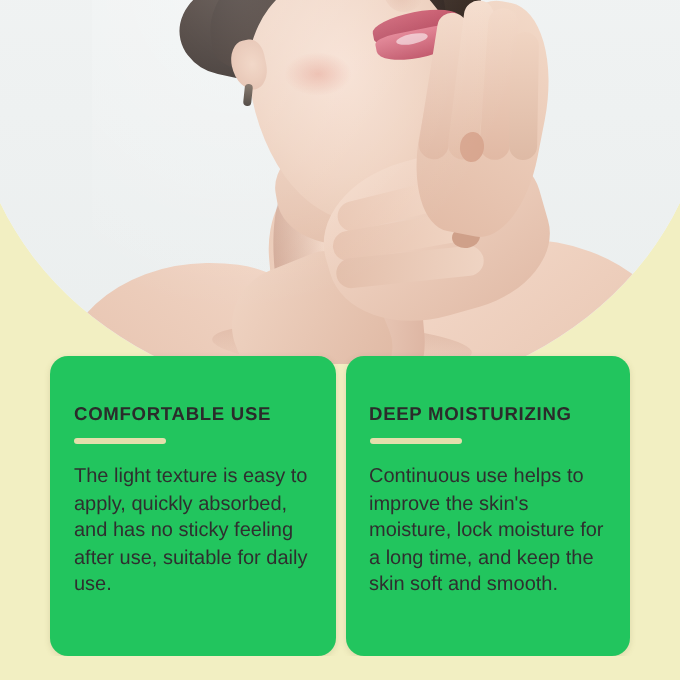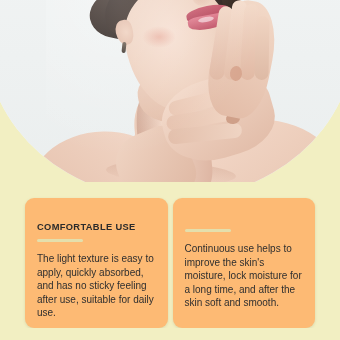--- a/index.html
+++ b/index.html
@@ -109,23 +109,23 @@
   .nail-l{left:244px;top:216px;width:14px;height:11px;background:#d6a48d;border-radius:50%;transform:rotate(-12deg);}
   .nail-l2{left:240px;top:233px;width:14px;height:11px;background:#cfa089;border-radius:50%;transform:rotate(-8deg);}
 
   .soft-hi{left:60px;top:60px;width:240px;height:240px;
     background:radial-gradient(ellipse at 30% 20%,rgba(255,255,255,.30),rgba(255,255,255,0) 62%);}
 
   
   .cards{position:absolute;left:0;top:178px;width:340px;height:150px;
     display:flex;gap:5px;padding:0 25px;box-sizing:border-box;}
   .card{
-    flex:1 1 0;background:#fdba74;border-radius:9px;
+    flex:1 1 0;background:#22c55e;border-radius:9px;
     box-shadow:0 1px 3px rgba(120,110,60,.18);
-    padding:24px 12px 10px 12px;box-sizing:border-box;margin-top:20px;
+    padding:24px 12px 10px 12px;box-sizing:border-box;
   }
   .card-title{
     font-size:9.3px;letter-spacing:.35px;color:#2b2b2b;font-weight:700;
     white-space:nowrap;margin:0;
   }
   .rule{width:46px;height:3px;background:#e4dfac;border-radius:2px;margin:7px 0 10px 0;}
   .card-body{font-size:10px;line-height:13.6px;color:#2f2f2f;margin:0;}
 
   .bottom-strip{position:absolute;left:0;bottom:0;width:340px;height:12px;background:#f2efc2;}
 </style>
@@ -182,20 +182,21 @@
 
   <div class="cards">
 
     <div class="card">
       <p class="card-title">COMFORTABLE USE</p>
       <div class="rule"></div>
       <p class="card-body">The light texture is easy to apply, quickly absorbed, and has no sticky feeling after use, suitable for daily use.</p>
     </div>
 
     <div class="card">
+      <p class="card-title">DEEP MOISTURIZING</p>
       <div class="rule"></div>
-      <p class="card-body">Continuous use helps to improve the skin's moisture, lock moisture for a long time, and after the skin soft and smooth.</p>
+      <p class="card-body">Continuous use helps to improve the skin's moisture, lock moisture for a long time, and keep the skin soft and smooth.</p>
     </div>
 
   </div>
 
   <div class="bottom-strip"></div>
 </div>
 
 </body></html>

